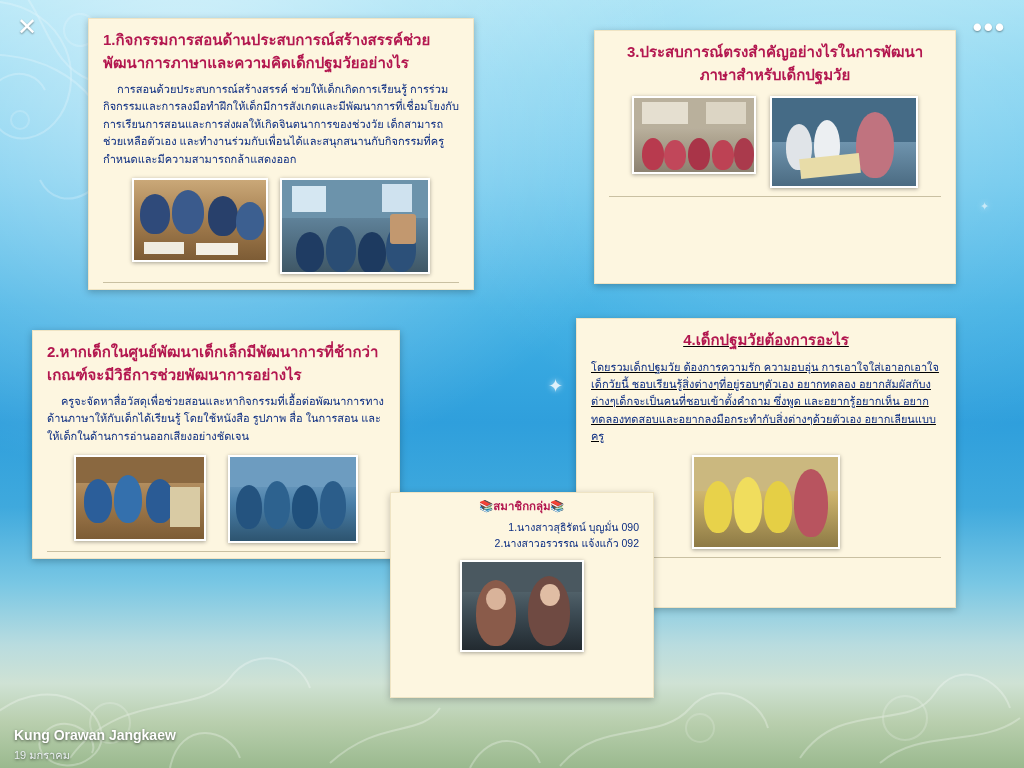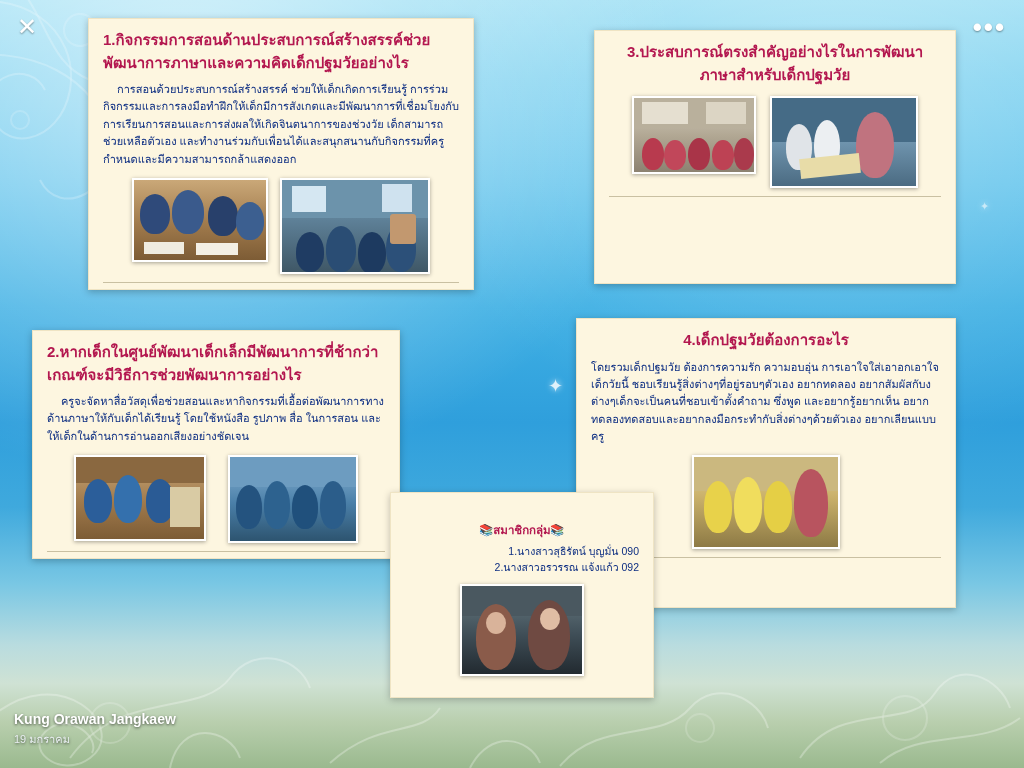--- a/index.html
+++ b/index.html
@@ -62,21 +62,21 @@
     color: #ffffff;
     font-size: 26px; line-height: 26px; letter-spacing: 2px;
     font-weight: bold;
     cursor: pointer;
     z-index: 40;
     text-shadow: 0 1px 2px rgba(0,0,0,0.4);
   }
 
   
   .caption {
-    position: absolute; left: 14px; bottom: 20px; z-index: 40; margin-top: 36px;
+    position: absolute; left: 14px; bottom: 4px; z-index: 40; margin-top: 36px;
   }
   .caption-name {
     color: #ffffff; font-size: 14px; font-weight: bold;
     text-shadow: 0 1px 3px rgba(0,0,0,0.6);
     margin-bottom: 3px;
   }
   .caption-date {
     color: #e8eef0; font-size: 11px;
     text-shadow: 0 1px 3px rgba(0,0,0,0.6);
   }
@@ -134,21 +134,21 @@
   .blob {
     position: absolute; border-radius: 50% 50% 45% 45%;
   }
 
   
   .member-card {
     position: absolute;
     background: #fdf6e0;
     border: 1px solid #efe4c4;
     box-shadow: 0 2px 7px rgba(0,0,0,0.25);
-    padding: 28px 14px 16px;
+    padding: 4px 14px 16px;
   }
   .member-title {
     text-align: center; color: #b3174f; font-weight: bold; font-size: 11.5px;
     margin-bottom: 4px;
   }
   .member-list { color: #0d2e82; font-size: 10.5px; line-height: 1.55; text-align: right; }
 </style>
 </head>
 <body>
 
@@ -264,21 +264,21 @@
           <div class="blob" style="left:6px; top:28px; width:26px; height:44px; background:#24537f;"></div>
           <div class="blob" style="left:34px; top:24px; width:26px; height:48px; background:#2d628f;"></div>
           <div class="blob" style="left:62px; top:28px; width:26px; height:44px; background:#20507c;"></div>
           <div class="blob" style="left:90px; top:24px; width:26px; height:48px; background:#2b5d8a;"></div>
         </div>
       </div>
     </div>
     <div class="hr-line"></div>
   </div>
 
-  <div class="card" style="left:576px; top:318px; width:380px; height:290px;">
+  <div class="card" style="left:576px; top:318px; width:380px; height:290px;text-decoration:underline;">
     <div class="card-head center">4.เด็กปฐมวัยต้องการอะไร</div>
     <div class="card-body noindent">โดยรวมเด็กปฐมวัย ต้องการความรัก ความอบอุ่น การเอาใจใส่เอาอกเอาใจ เด็กวัยนี้ ชอบเรียนรู้สิ่งต่างๆที่อยู่รอบๆตัวเอง อยากทดลอง อยากสัมผัสกับงต่างๆเด็กจะเป็นคนที่ชอบเข้าตั้งคำถาม ซึ่งพูด และอยากรู้อยากเห็น อยากทดลองทดสอบและอยากลงมือกระทำกับสิ่งต่างๆด้วยตัวเอง อยากเลียนแบบครู</div>
     <div class="photos">
       <div class="photo" style="width:148px; height:94px;">
         <div class="ph-inner sc-yellow">
           <div style="position:absolute; left:0; top:0; width:100%; height:34px; background:#cbb87f;"></div>
           <div class="blob" style="left:10px; top:24px; width:28px; height:52px; background:#e8d24a;"></div>
           <div class="blob" style="left:40px; top:20px; width:28px; height:56px; background:#f0dd5d;"></div>
           <div class="blob" style="left:70px; top:24px; width:28px; height:52px; background:#e5cf45;"></div>
           <div class="blob" style="right:10px; top:12px; width:34px; height:68px; background:#b8545f;"></div>

